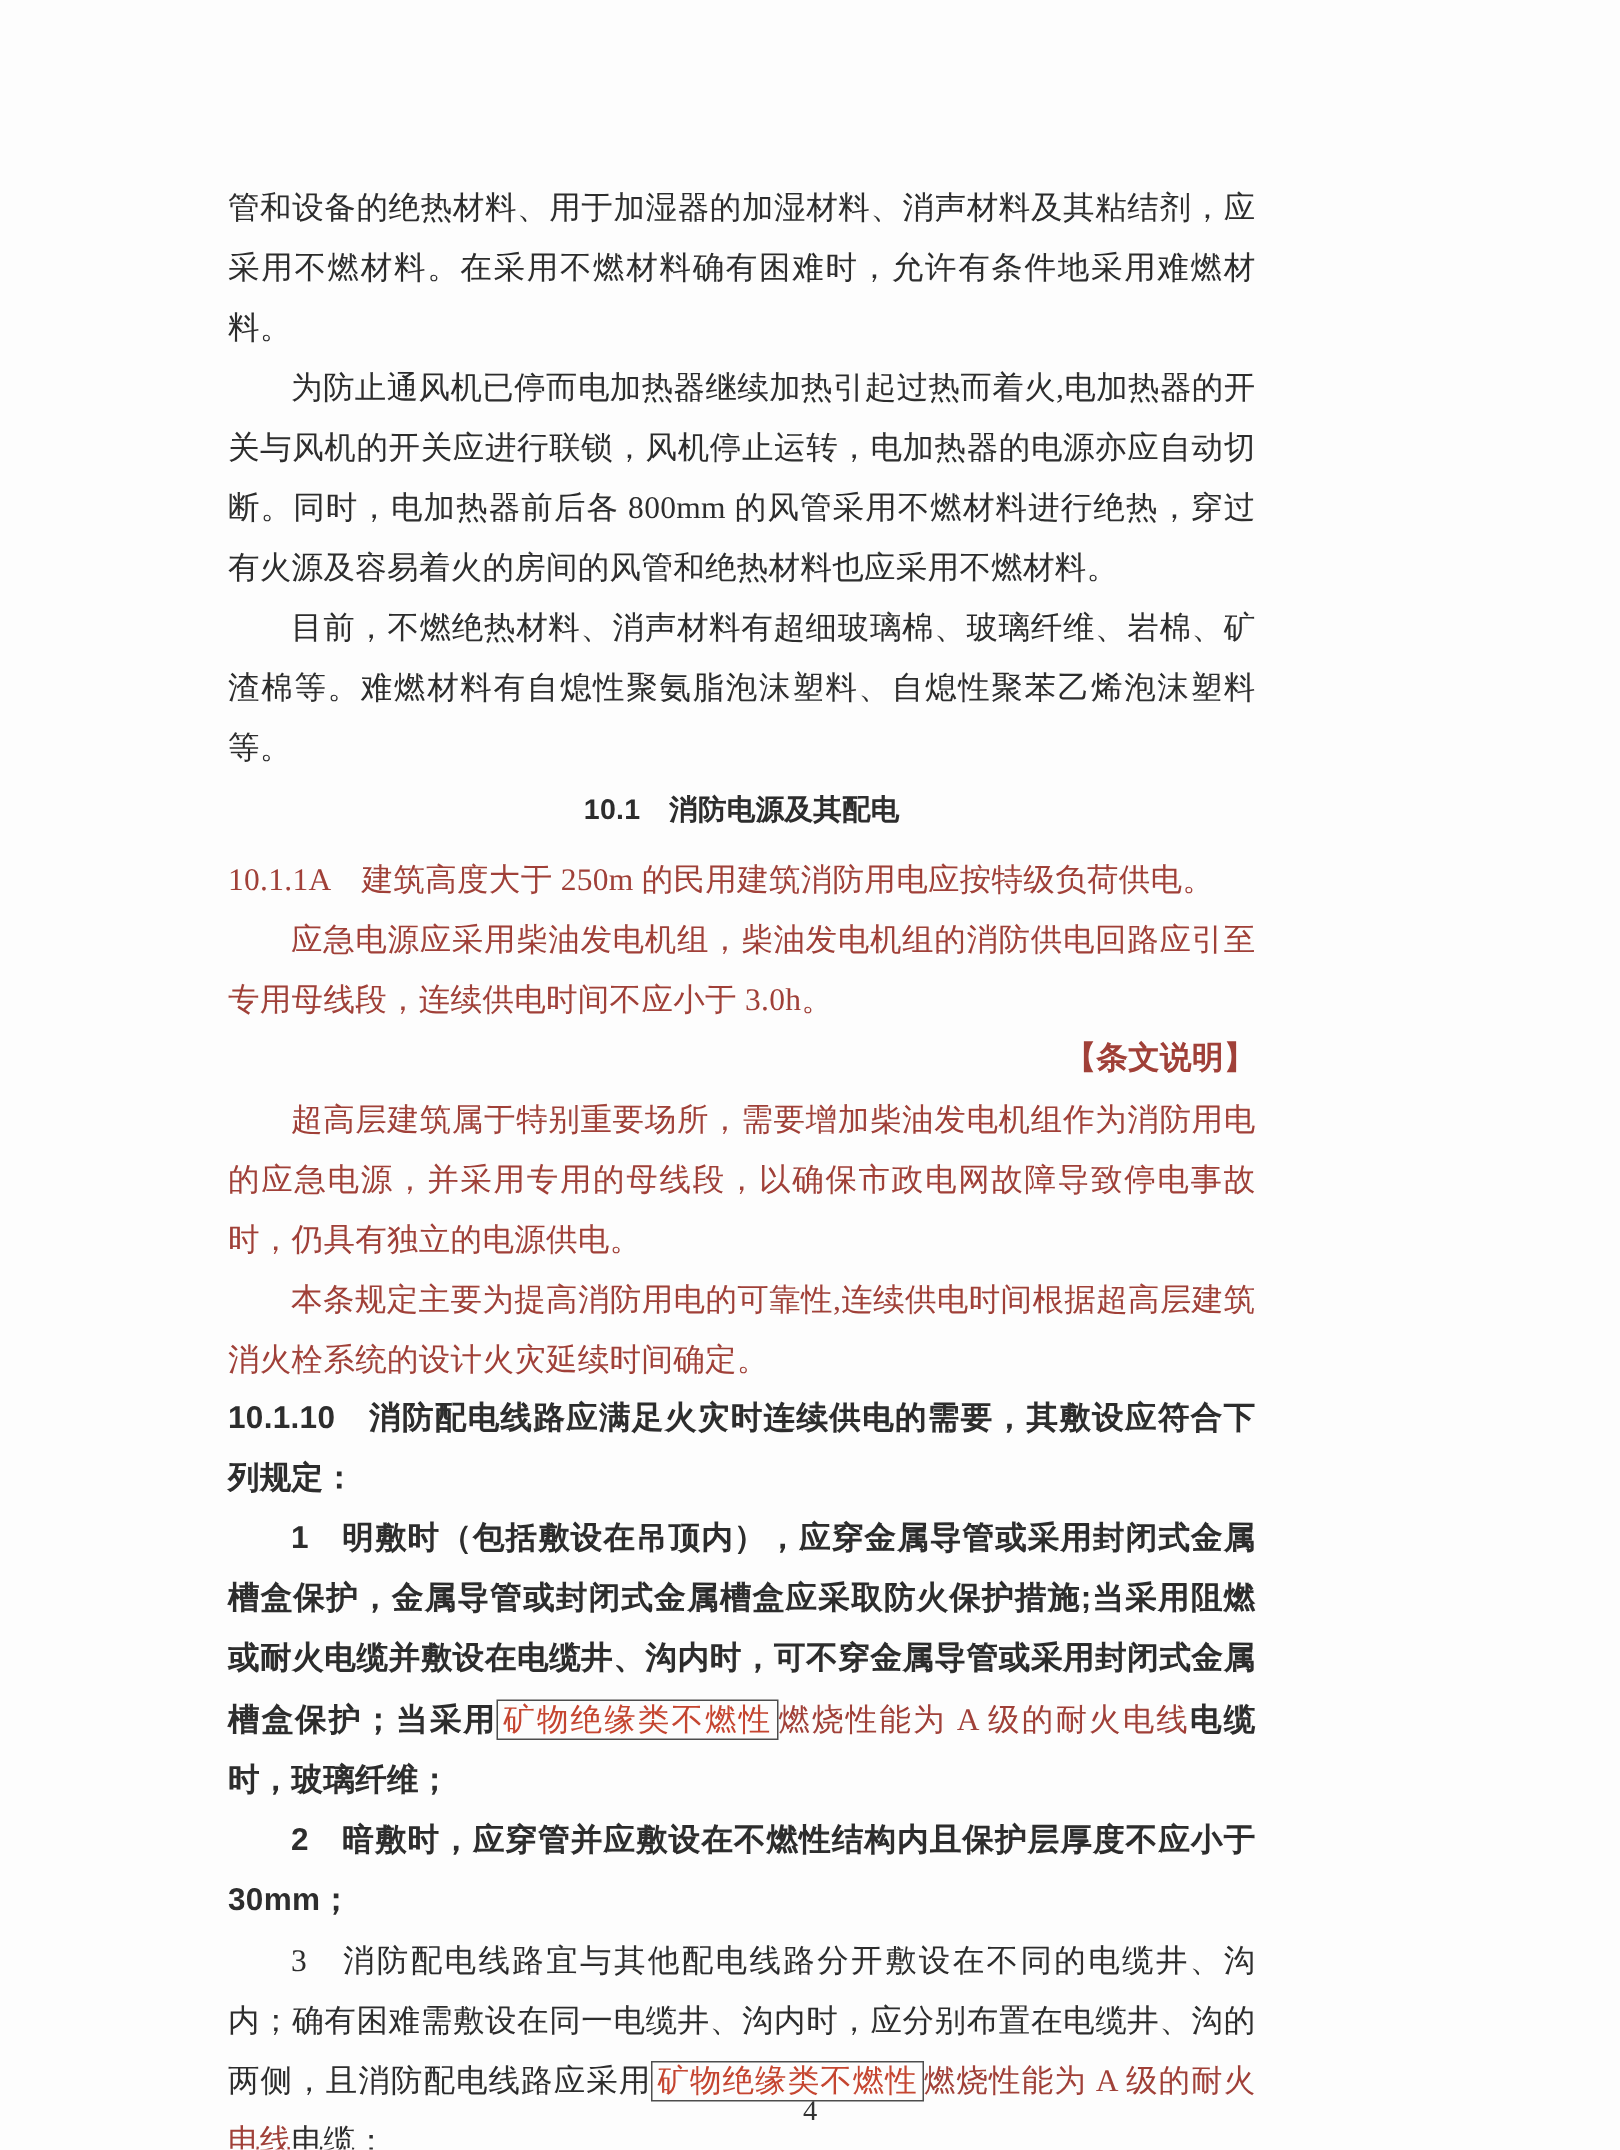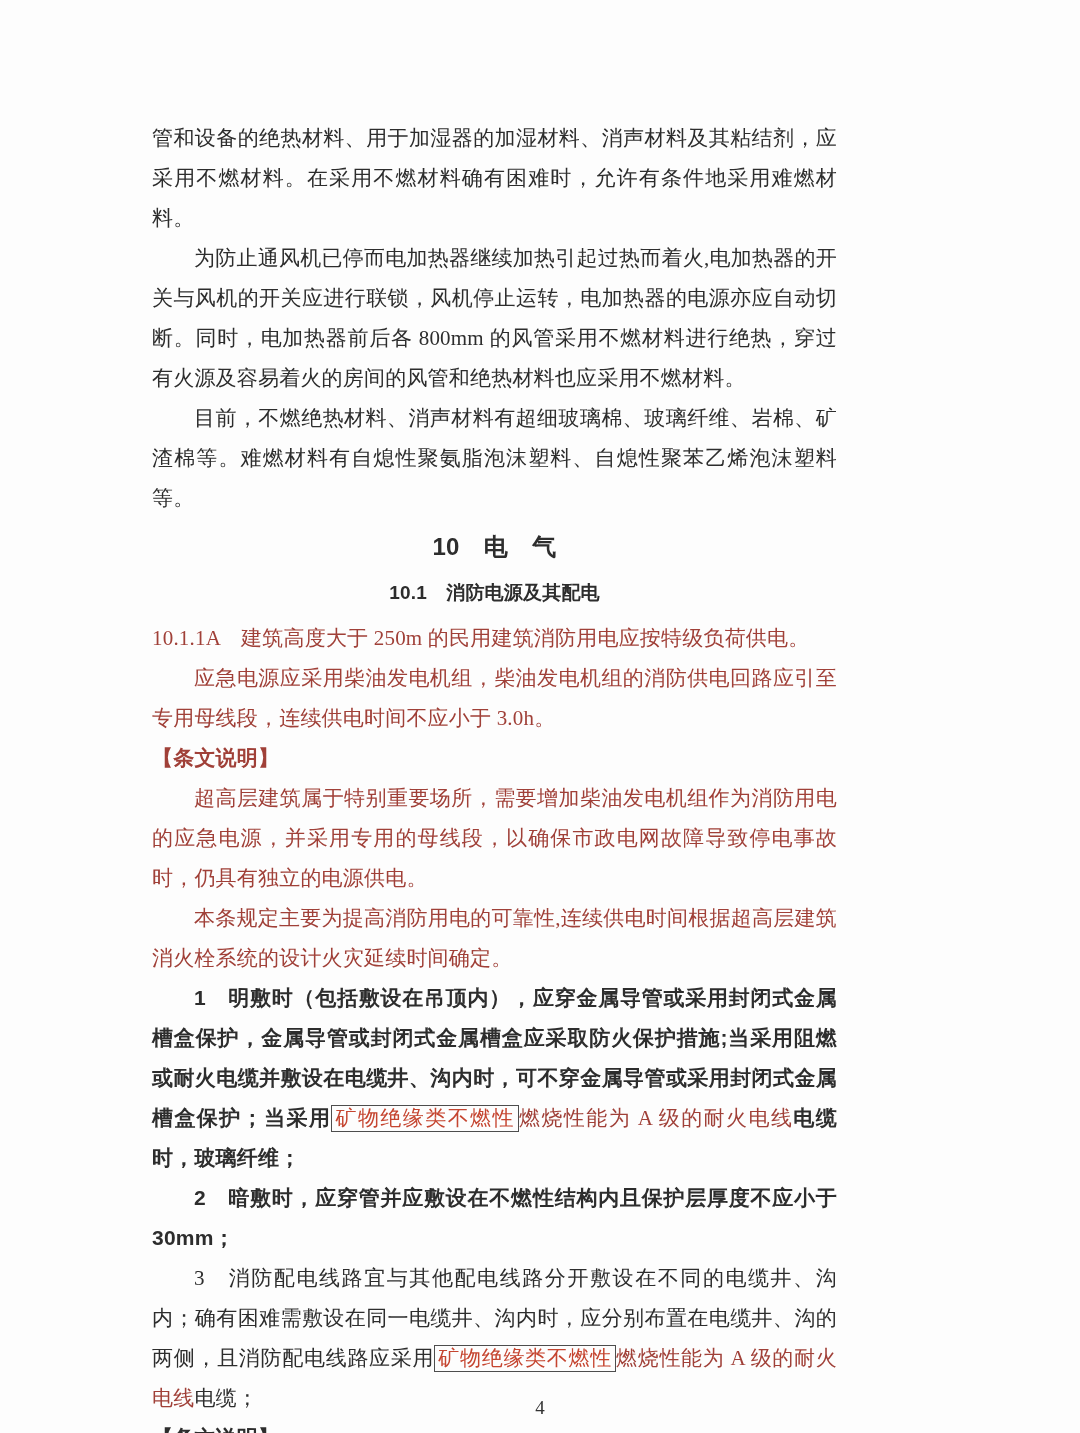--- a/index.html
+++ b/index.html
@@ -56,50 +56,50 @@
   }
   .section{
     text-align:center;
     font-family:"Liberation Sans","DejaVu Sans",sans-serif;
     font-weight:bold;
     font-size:19px;
     line-height:46px;
     margin-bottom:2px;
     text-indent:0;
   }
-  .label{text-align:left;}
+  .label{text-align:right;}
   .pagenum{
     position:absolute;
     bottom:14px;left:0;
     width:1080px;
     text-align:center;
     font-size:19px;
     color:#333;
     font-family:"Liberation Serif","DejaVu Serif",serif;
   }
 </style>
 </head>
 <body>
 
 <main class="page">
 
   <p>管和设备的绝热材料、用于加湿器的加湿材料、消声材料及其粘结剂，应采用不燃材料。在采用不燃材料确有困难时，允许有条件地采用难燃材料。</p>
   <p class="indent">为防止通风机已停而电加热器继续加热引起过热而着火,电加热器的开关与风机的开关应进行联锁，风机停止运转，电加热器的电源亦应自动切断。同时，电加热器前后各 800mm 的风管采用不燃材料进行绝热，穿过有火源及容易着火的房间的风管和绝热材料也应采用不燃材料。</p>
   <p class="indent">目前，不燃绝热材料、消声材料有超细玻璃棉、玻璃纤维、岩棉、矿渣棉等。难燃材料有自熄性聚氨脂泡沫塑料、自熄性聚苯乙烯泡沫塑料等。</p>
 
-  <p class="chapter">10　电　气</p>
   <p class="section">10.1　消防电源及其配电</p>
 
   <p class="red u">10.1.1A　建筑高度大于 250m 的民用建筑消防用电应按特级负荷供电。</p>
   <p class="red u indent">应急电源应采用柴油发电机组，柴油发电机组的消防供电回路应引至专用母线段，连续供电时间不应小于 3.0h。</p>
 
   <p class="red u hei label">【条文说明】</p>
   <p class="red u indent">超高层建筑属于特别重要场所，需要增加柴油发电机组作为消防用电的应急电源，并采用专用的母线段，以确保市政电网故障导致停电事故时，仍具有独立的电源供电。</p>
   <p class="red u indent">本条规定主要为提高消防用电的可靠性,连续供电时间根据超高层建筑消火栓系统的设计火灾延续时间确定。</p>
 
+  <p class="hei">10.1.10　消防配电线路应满足火灾时连续供电的需要，其敷设应符合下列规定：</p>
 
   <p class="hei indent"><span>1　明敷时（包括敷设在吊顶内），应穿金属导管或采用封闭式金属槽盒保护，金属导管或封闭式金属槽盒应采取防火保护措施;当采用阻燃或耐火电缆并敷设在电缆井、沟内时，可不穿金属导管或采用封闭式金属槽盒保护；当采用</span><span class="boxed serifrun">矿物绝缘类不燃性</span><span class="ins serifrun">燃烧性能为 A 级的耐火电线</span><span>电缆时，玻璃纤维；</span></p>
 
   <p class="hei indent">2　暗敷时，应穿管并应敷设在不燃性结构内且保护层厚度不应小于 30mm；</p>
 
   <p class="indent"><span>3　消防配电线路宜与其他配电线路分开敷设在不同的电缆井、沟内；确有困难需敷设在同一电缆井、沟内时，应分别布置在电缆井、沟的两侧，且消防配电线路应采用</span><span class="boxed serifrun">矿物绝缘类不燃性</span><span class="ins serifrun">燃烧性能为 A 级的耐火电线</span><span>电缆；</span></p>
 
 
   <p class="hei label">【条文说明】</p>
 

